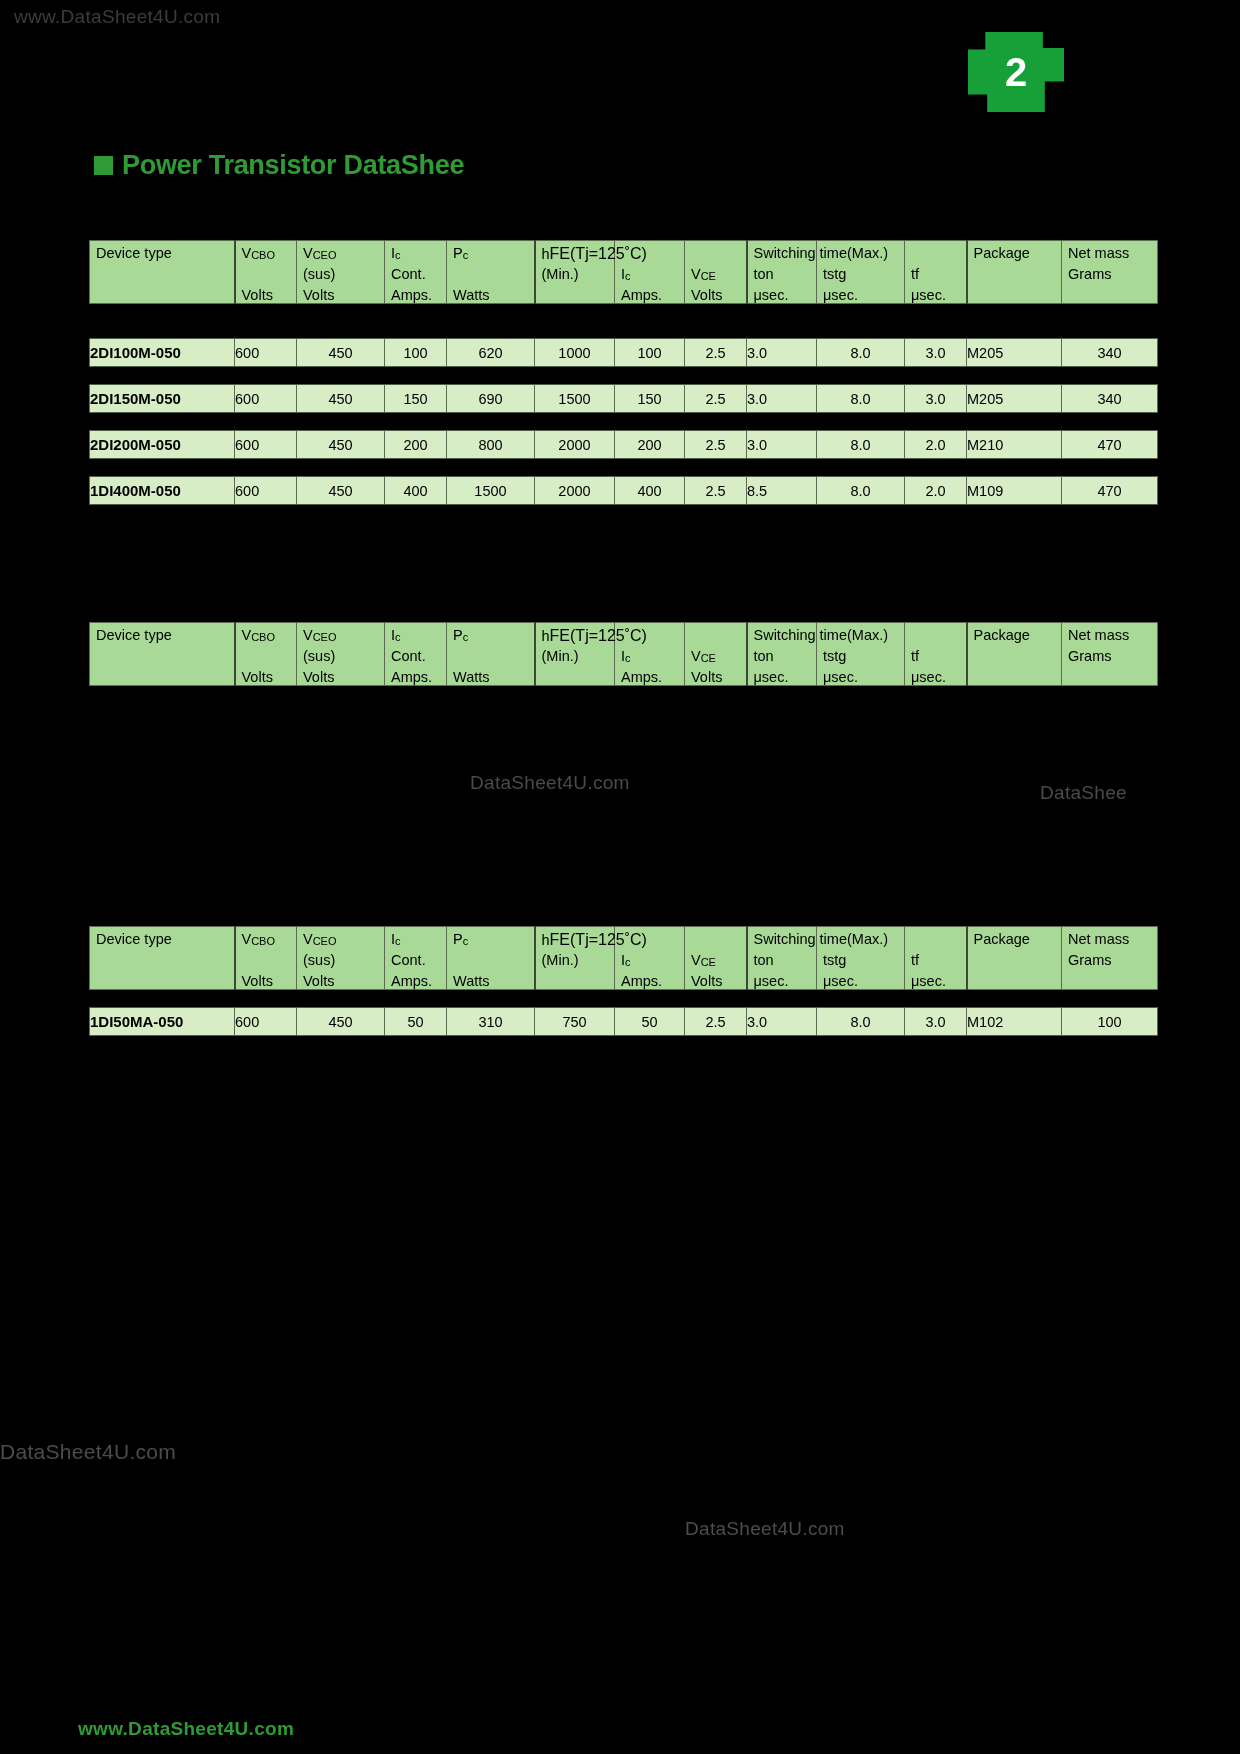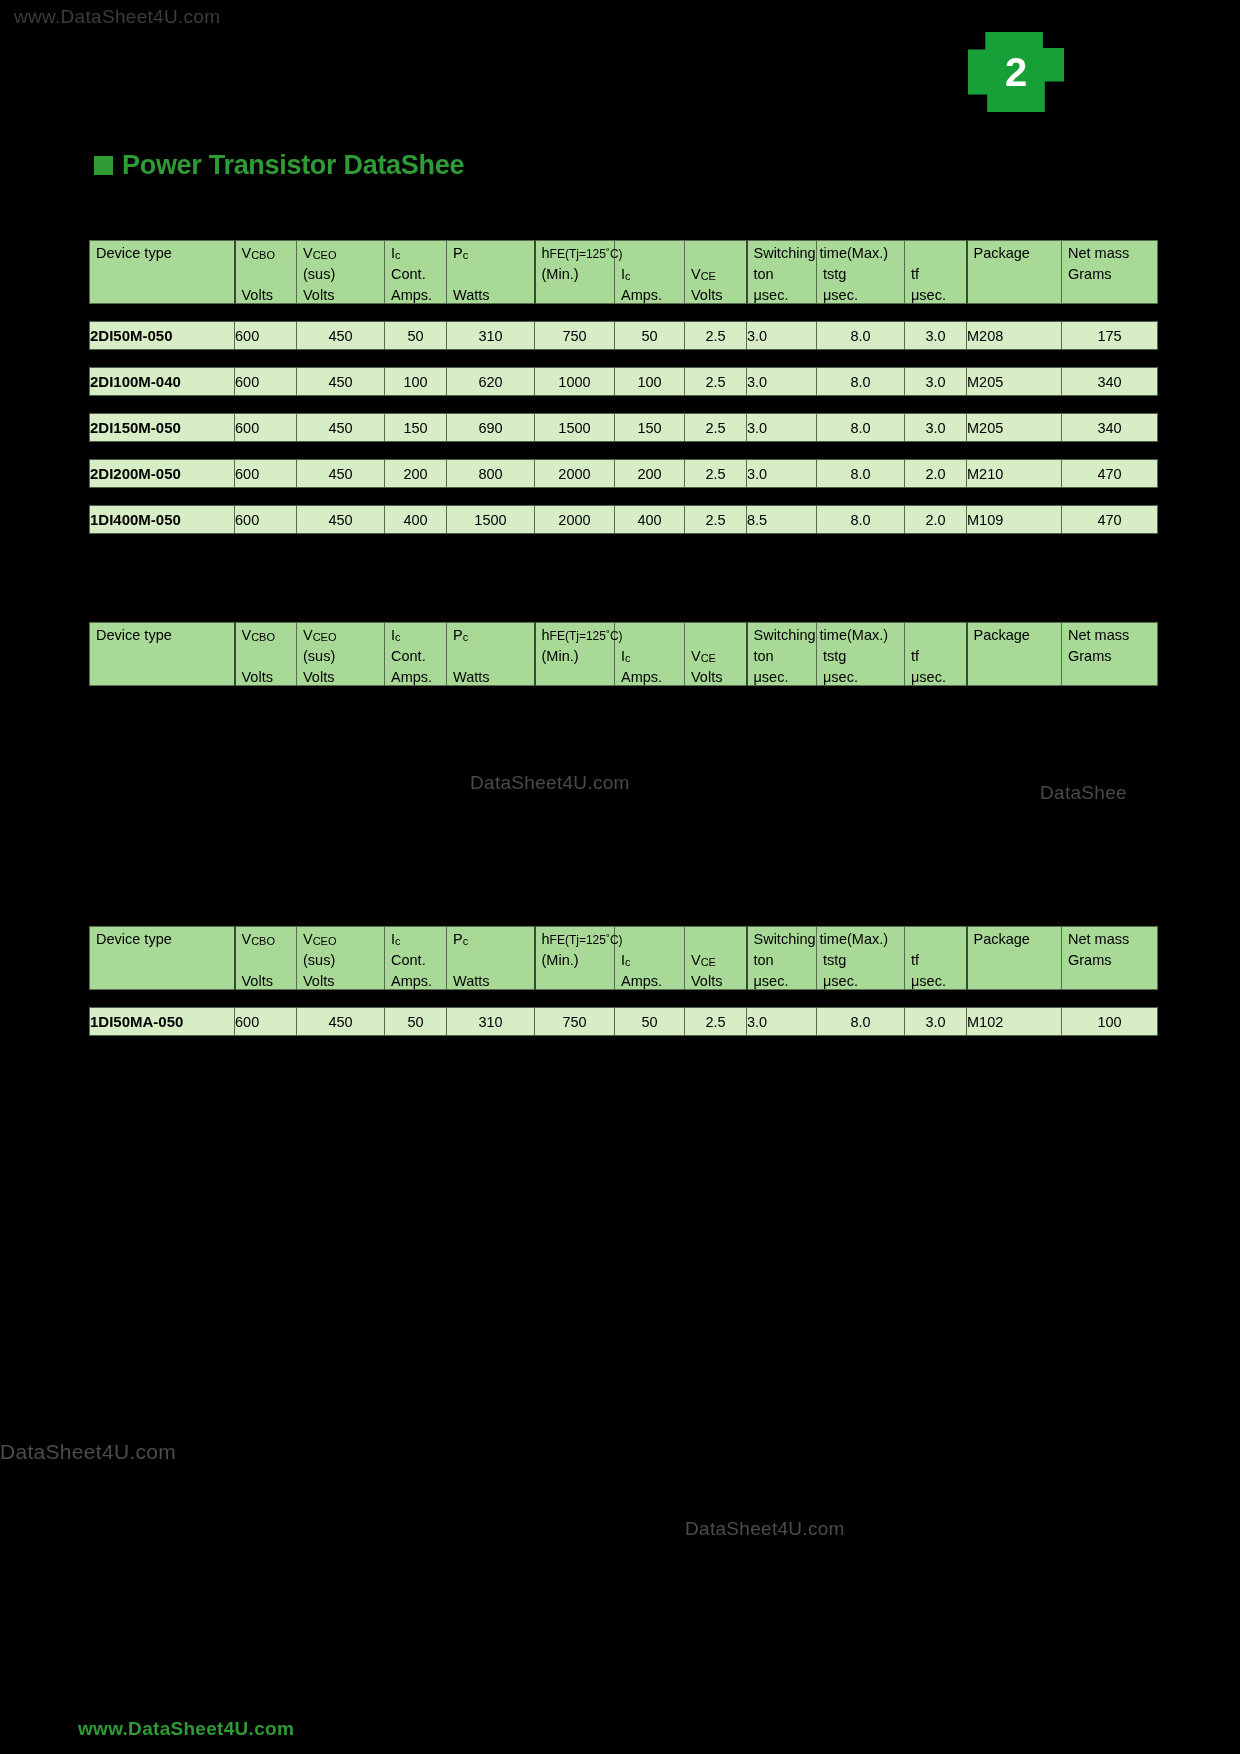--- a/index.html
+++ b/index.html
@@ -109,21 +109,21 @@
     border: none !important;
     height: 17px;
   }
 
   
   .hcell { position: relative; height: 62px; }
   .l1 { position:absolute; left:6px; top:4px;  white-space:nowrap; }
   .l2 { position:absolute; left:6px; top:25px; white-space:nowrap; }
   .l3 { position:absolute; left:6px; top:46px; white-space:nowrap; }
   .sub { font-size: 11px; vertical-align: baseline; position: relative; top: 1px; }
-  .tiny { font-size: 12px; }
+  .tiny { font-size: 16px; }
 
   .devname { font-weight: bold; font-size: 15px; padding-left: 6px; white-space: nowrap; }
   .numcell { text-align: center; }
   .leftcell { text-align: left; padding-left: 6px; }
 
   
   .grp-left { border-left: 2px solid #3b4a33 !important; }
 </style>
 </head>
 <body>
@@ -251,40 +251,25 @@
     <td style="border-left:none">
       <div class="hcell">
             <span class="l1">Net mass</span>
             <span class="l2">Grams</span>
           </div>
         </td>
   </tr>
       <tr class="spacer-row">
         <td colspan="13"></td>
       </tr>
+      <tr class="spacer-row">
+        <td colspan="13"></td>
+      </tr>
       <tr class="datarow">
-    <td class="devname">2DI50M-050</td>
-    <td class="leftcell">600</td>
-    <td class="numcell">450</td>
-    <td class="numcell">50</td>
-    <td class="numcell">310</td>
-    <td class="numcell">750</td>
-    <td class="numcell" style="border-left:none">50</td>
-    <td class="numcell">2.5</td>
-    <td class="leftcell">3.0</td>
-    <td class="numcell" style="border-left:none">8.0</td>
-    <td class="numcell" style="border-left:none">3.0</td>
-    <td class="leftcell">M208</td>
-    <td class="numcell" style="border-left:none">175</td>
-  </tr>
-      <tr class="spacer-row">
-        <td colspan="13"></td>
-      </tr>
-      <tr class="datarow">
-    <td class="devname">2DI100M-040</td>
+    <td class="devname">2DI100M-050</td>
     <td class="leftcell">600</td>
     <td class="numcell">450</td>
     <td class="numcell">100</td>
     <td class="numcell">620</td>
     <td class="numcell">1000</td>
     <td class="numcell" style="border-left:none">100</td>
     <td class="numcell">2.5</td>
     <td class="leftcell">3.0</td>
     <td class="numcell" style="border-left:none">8.0</td>
     <td class="numcell" style="border-left:none">3.0</td>

